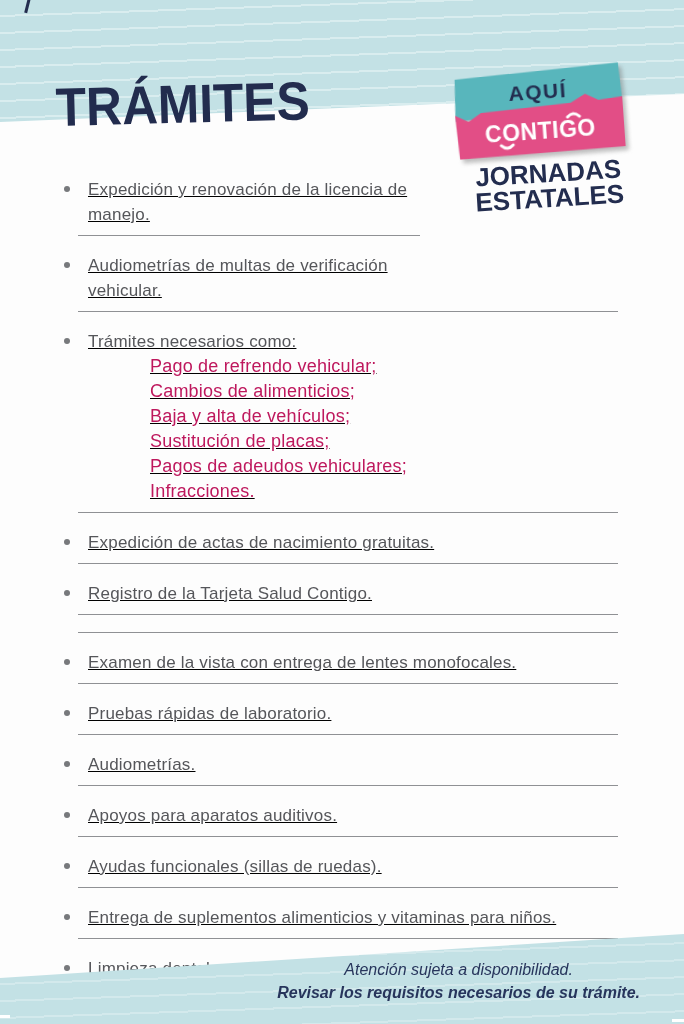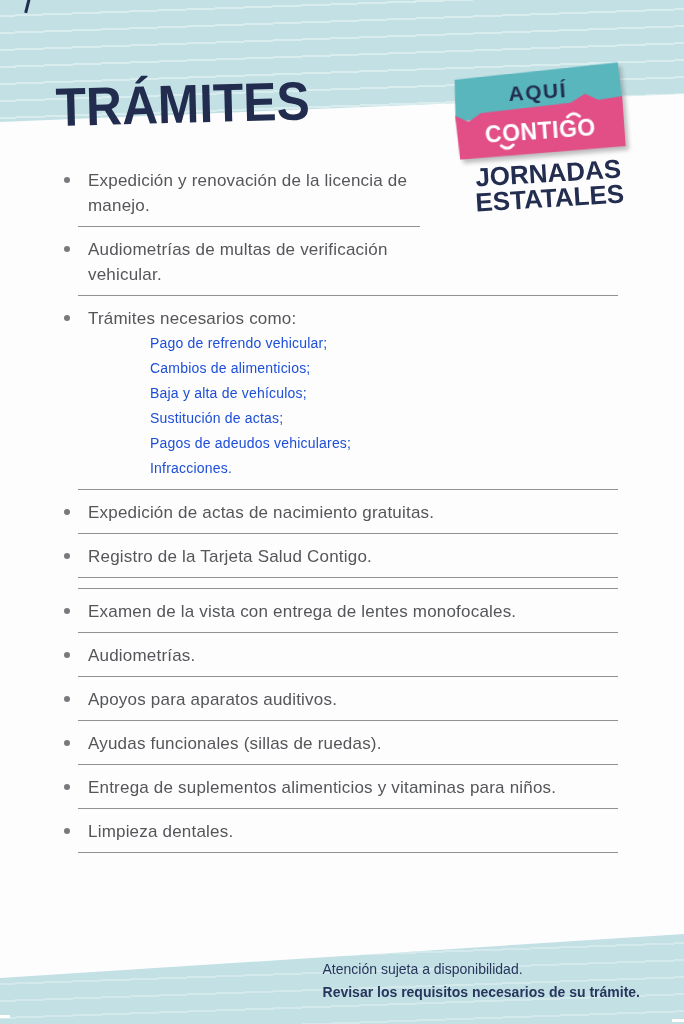--- a/index.html
+++ b/index.html
@@ -43,49 +43,49 @@
   .program-block{
     position:absolute;left:468px;top:161px;width:162px;
     transform:rotate(-3.5deg);text-align:center;
     color:#232d4f;font-weight:bold;font-size:26px;line-height:25px;
     letter-spacing:0px;white-space:nowrap;
   }
   
   .list{
     position:absolute;left:62px;top:160px;right:66px;
   }
-  .li{margin:8px 0 10px 0;}
+  .li{margin:17px 0 10px 0;text-decoration:underline;}
   .item-row{display:flex;align-items:flex-start;}
   .bullet{
     flex:0 0 auto;width:6px;height:6px;border-radius:50%;
     background:#77797c;margin:9px 18px 0 2px;
   }
   .item-text{
     color:#55565a;font-size:17px;line-height:25px;letter-spacing:0.2px;
   }
   .sub-list{padding-left:88px;}
   .sub-item{
-    color:#1d4ed8;font-size:14px;line-height:25px;letter-spacing:0.2px;
+    color:#be185d;font-size:18px;line-height:25px;letter-spacing:0.2px;
   }
   .divider{
     border-bottom:1px solid #8f9194;margin:8px 0 0 16px;height:0;
   }
   .li:nth-child(1) .item-text{max-width:345px;}
   .li:nth-child(2) .item-text{max-width:345px;}
   .li:nth-child(1) .divider{width:342px;}
   
   .footer-band{
     position:absolute;bottom:0;left:0;width:684px;height:90px;
     background:repeating-linear-gradient(178deg,
       #c3e1e5 0px,#c3e1e5 15px,#d3e9ec 15px,#d3e9ec 17px);
     clip-path:polygon(0 49%,100% 0,100% 100%,0 100%);
   }
   .footer-text{
-    position:absolute;right:44px;bottom:20px;text-align:left;
-    color:#27355c;font-size:14px;line-height:23px;
+    position:absolute;right:44px;bottom:20px;text-align:center;
+    color:#27355c;font-style:italic;font-size:16px;line-height:23px;
     z-index:2;
   }
   .footer-line2{font-weight:bold;}
   .dash-left{
     position:absolute;left:0;bottom:6px;width:10px;height:3px;
     background:#ffffff;z-index:3;
   }
   .dash-right{
     position:absolute;right:0;bottom:2px;width:12px;height:3px;
     background:#ffffff;z-index:3;
@@ -141,21 +141,21 @@
 
   <div class="li">
     <div class="item-row">
       <span class="bullet"></span>
       <span class="item-text">Trámites necesarios como:</span>
     </div>
     <div class="sub-list">
           <div class="sub-item">Pago de refrendo vehicular;</div>
           <div class="sub-item">Cambios de alimenticios;</div>
           <div class="sub-item">Baja y alta de vehículos;</div>
-          <div class="sub-item">Sustitución de actas;</div>
+          <div class="sub-item">Sustitución de placas;</div>
           <div class="sub-item">Pagos de adeudos vehiculares;</div>
           <div class="sub-item">Infracciones.</div>
         </div>
     <div class="divider"></div>
   </div>
 
   <div class="li">
     <div class="item-row">
       <span class="bullet"></span>
       <span class="item-text">Expedición de actas de nacimiento gratuitas.</span>
@@ -180,20 +180,28 @@
 
   <div class="li">
     <div class="item-row">
       <span class="bullet"></span>
       <span class="item-text">Examen de la vista con entrega de lentes monofocales.</span>
     </div>
 
     <div class="divider"></div>
   </div>
 
+  <div class="li">
+    <div class="item-row">
+      <span class="bullet"></span>
+      <span class="item-text">Pruebas rápidas de laboratorio.</span>
+    </div>
+
+    <div class="divider"></div>
+  </div>
 
   <div class="li">
     <div class="item-row">
       <span class="bullet"></span>
       <span class="item-text">Audiometrías.</span>
     </div>
 
     <div class="divider"></div>
   </div>
 

